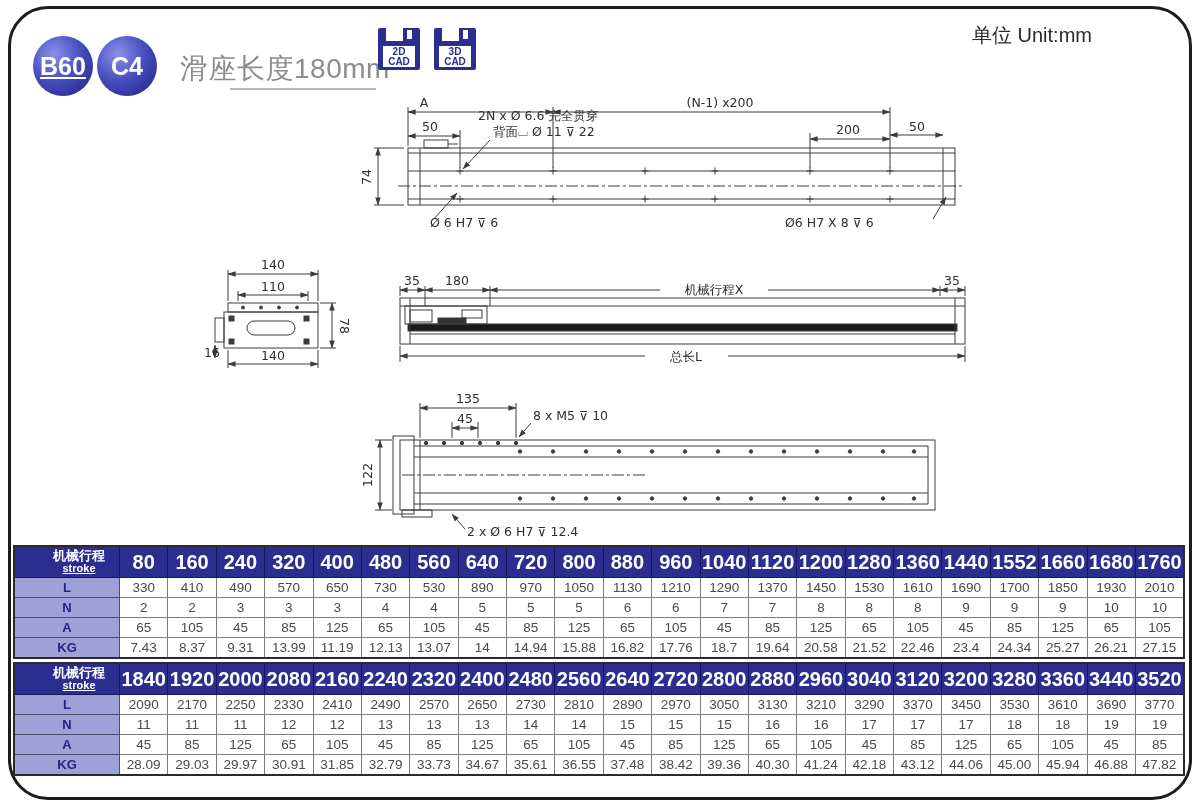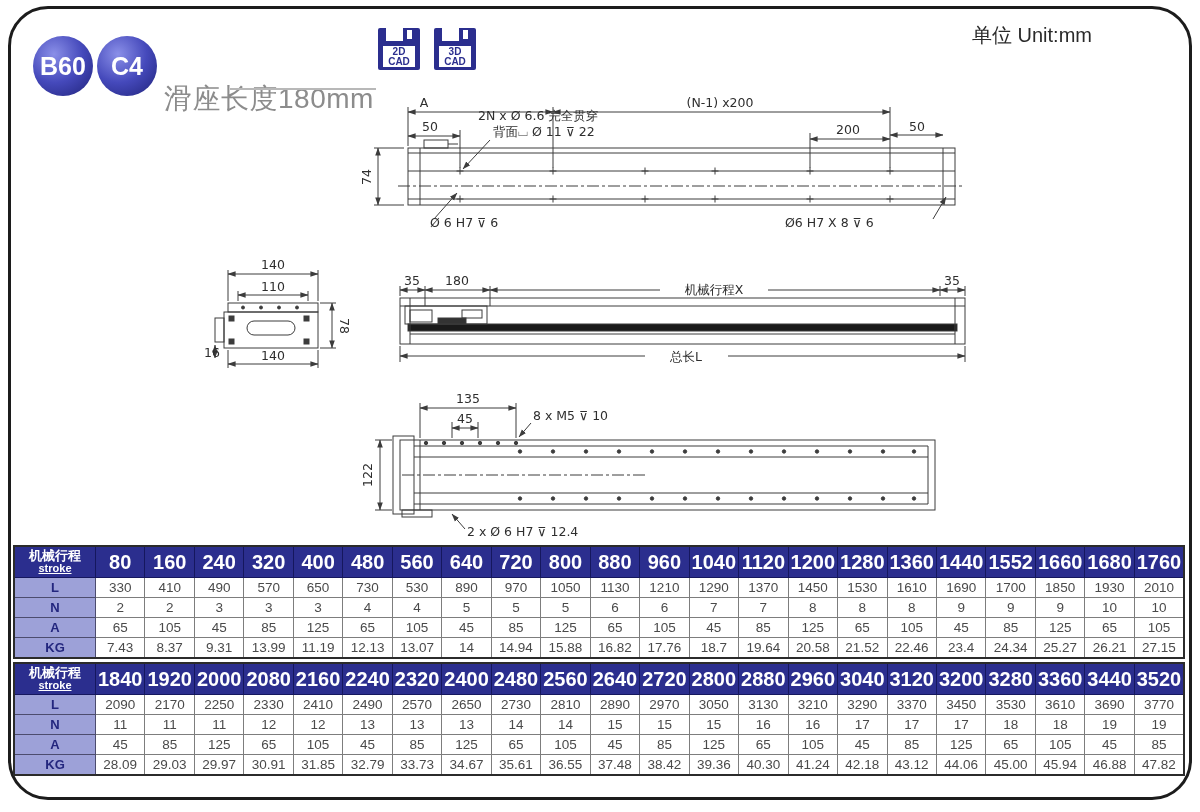--- a/index.html
+++ b/index.html
@@ -5,39 +5,39 @@
   html,body{margin:0;padding:0;background:#fff;}
   .page{position:relative;width:1200px;height:812px;background:#fff;overflow:hidden;
         font-family:"Liberation Sans",sans-serif;}
   .page-border{position:absolute;left:8px;top:6px;right:8px;bottom:12px;
         border:3.5px solid #1c1c1c;border-radius:40px;pointer-events:none;}
   
   .badge{position:absolute;width:60px;height:60px;border-radius:50%;
         display:flex;align-items:center;justify-content:center;color:#fff;
         font-weight:bold;font-size:25px;
         background:radial-gradient(circle at 35% 30%,#8a8fe8 0%,#4549bb 50%,#1f2278 100%);}
-  .badge-b60{left:33px;top:36px;}
+  .badge-b60{left:33px;top:36px;text-decoration:underline;}
   .badge-c4{left:97px;top:36px;}
-  .slider-title{position:absolute;left:164px;top:50px;font-size:28px;color:#8c8c8c;letter-spacing:.5px;margin-top:30px;}
+  .slider-title{position:absolute;left:180px;top:50px;font-size:28px;color:#8c8c8c;letter-spacing:.5px;}
   .title-underline{position:absolute;left:230px;top:88px;width:146px;height:2px;background:#b8b8b8;}
   .cad-icon{position:absolute;top:26px;}
   .cad-2d{left:376px;} .cad-3d{left:432px;}
   .unit-label{position:absolute;left:972px;top:22px;font-size:20px;color:#2a2a2a;}
   
   .drawings{position:absolute;left:0;top:85px;width:1200px;height:460px;}
   .drawings text{fill:#2e2e2e;font-family:"DejaVu Sans",sans-serif;font-size:12.5px;stroke:none;}
   
   .tables{position:absolute;left:13px;top:545px;width:1172px;}
   table.stroke-table{border-collapse:collapse;table-layout:fixed;width:1172px;margin-bottom:3px;
         border:2px solid #2b2b2b;}
   table.stroke-table th,table.stroke-table td{border:1px solid #7d7d7d;text-align:center;
         padding:0;white-space:nowrap;overflow:hidden;}
   table.stroke-table thead th{background:#2b2e8e;color:#fff;font-size:20px;font-weight:bold;
         height:30px;border-color:#15175e;}
-  table.stroke-table thead th.corner{width:80px;font-size:13px;line-height:1.05;}
+  table.stroke-table thead th.corner{width:80px;font-size:13px;line-height:1.05;padding-left:24px;}
   table.stroke-table thead th.corner .sub{font-size:11px;font-weight:bold;text-decoration:underline;}
   table.stroke-table tbody th{background:#9da1d8;color:#23267e;font-size:13px;font-weight:bold;
         height:19px;border-color:#4c4c6e;}
   table.stroke-table tbody td{background:#fff;color:#4a4a4a;font-size:13.5px;height:19px;}
   
   .note{position:absolute;left:38px;top:768px;font-size:15.5px;color:#e04040;}
 </style>
 </head>
 <body>
 

